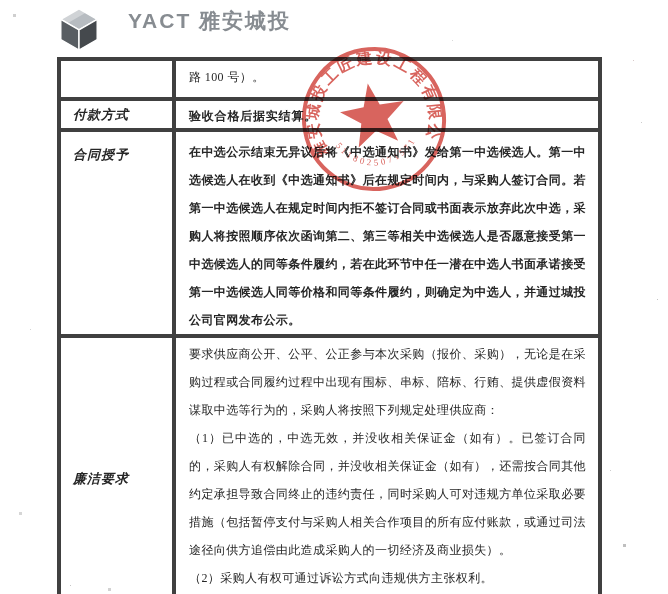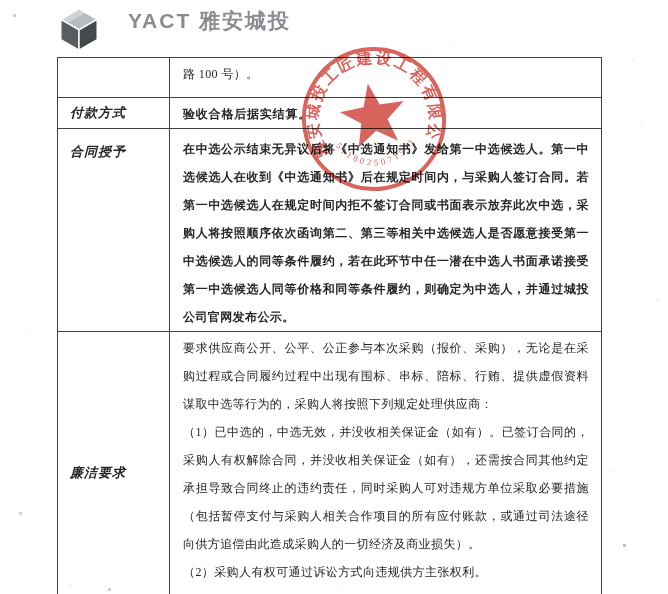--- a/index.html
+++ b/index.html
@@ -12,21 +12,21 @@
   .logo{position:absolute;left:56px;top:6px;display:flex;align-items:flex-start;}
   .logo-cube{width:46px;height:46px;flex:0 0 auto;}
   .logo-text{margin-left:26px;padding-top:4px;font-family:"Liberation Sans","DejaVu Sans",sans-serif;}
   .brand{font-size:21px;font-weight:bold;color:#878c91;letter-spacing:2px;line-height:22px;white-space:nowrap;}
   .tagline{font-size:8px;color:#a4a9ae;letter-spacing:3.5px;margin-top:4px;white-space:nowrap;}
   
   table.doc{
     position:absolute;left:57px;top:57px;width:545px;
     border-collapse:collapse;table-layout:fixed;
   }
-  table.doc td{border:1px solid #404040;vertical-align:top;overflow:hidden;}
+  table.doc td{border:4px solid #404040;vertical-align:top;overflow:hidden;}
   td.lbl{
     width:97px;font-weight:bold;font-size:13px;letter-spacing:1px;
     padding:0 2px 0 12px;
     font-style:italic;
   }
   td.lbl.mid{vertical-align:middle;}
   td.lbl.top{padding-top:14px;}
   td.cnt{
     padding:2px 12px 0 13px;font-size:12px;line-height:28px;
     text-align:justify;letter-spacing:0.4px;

